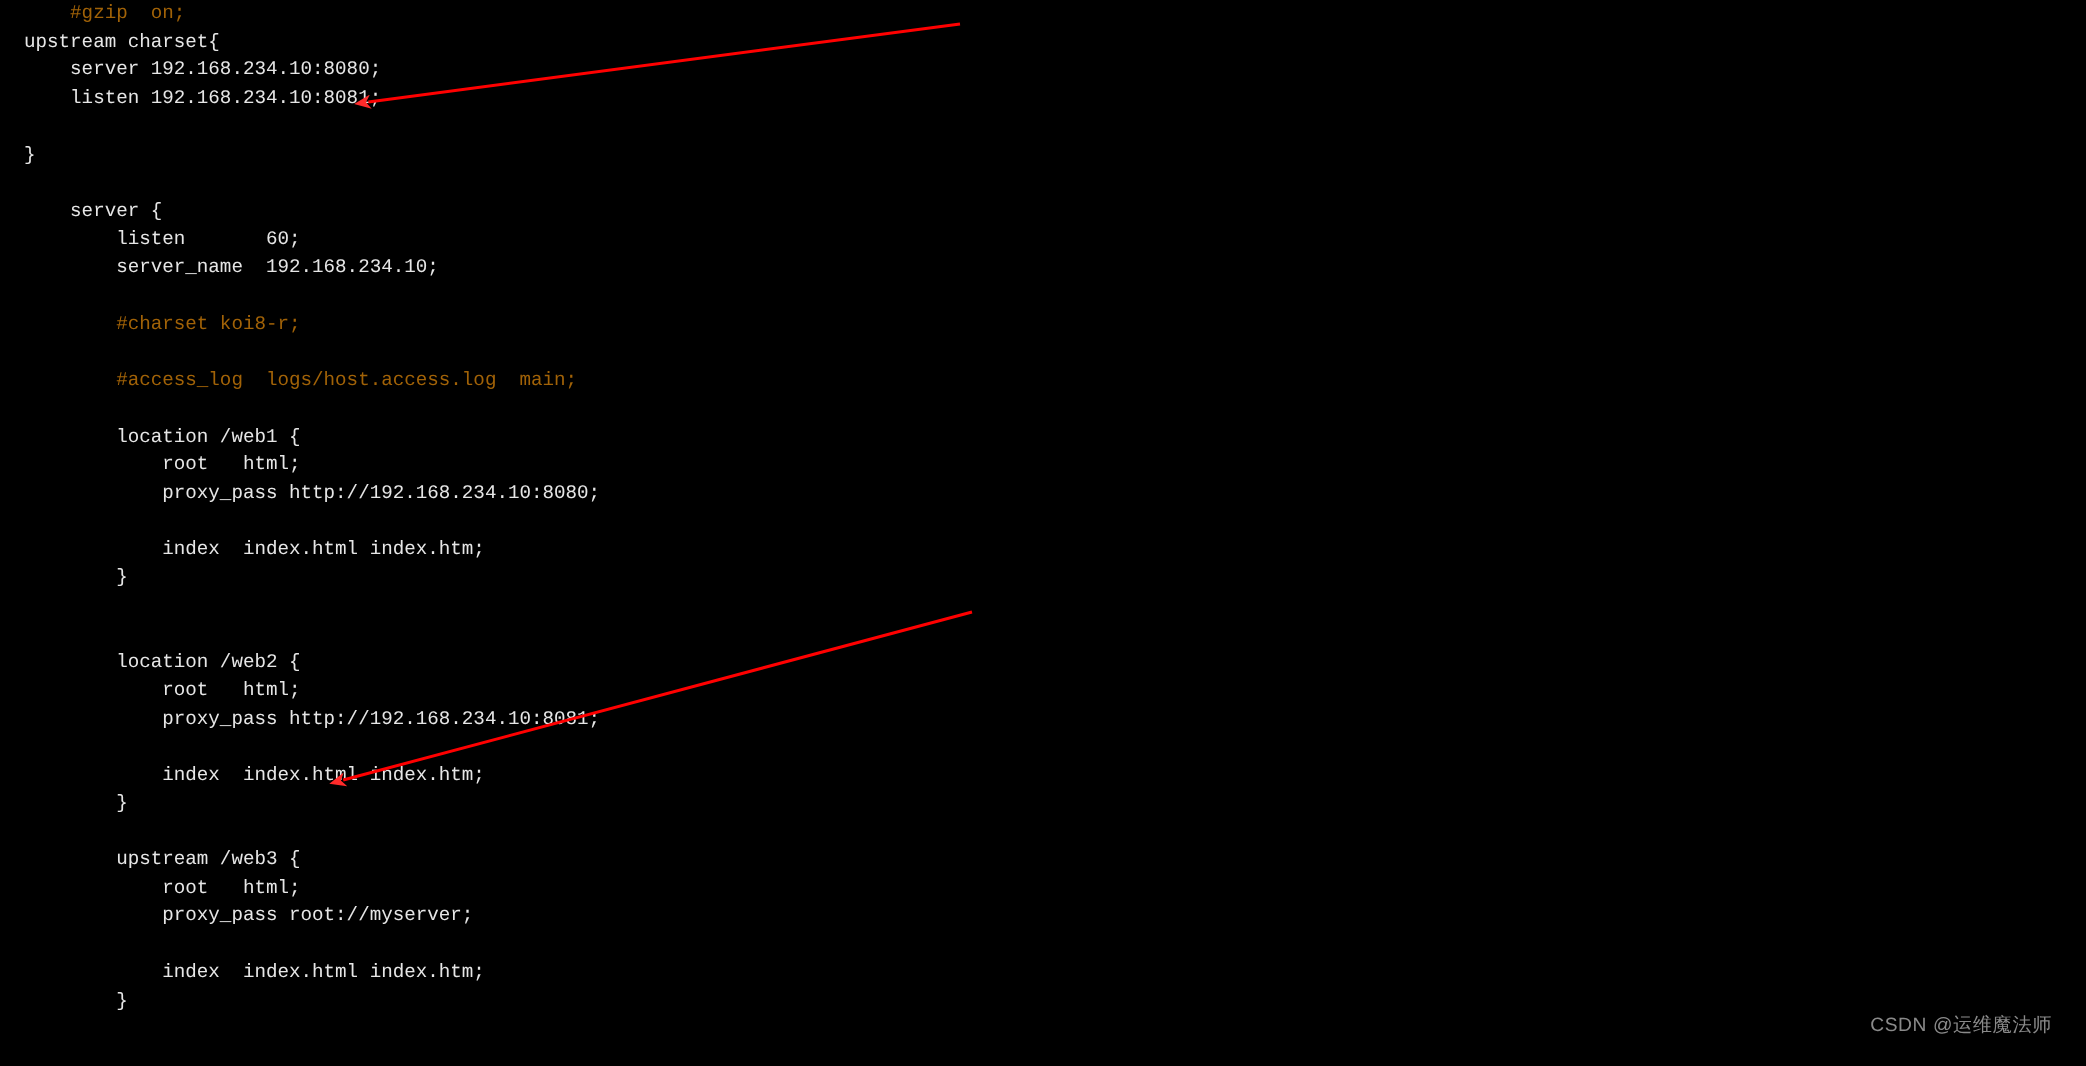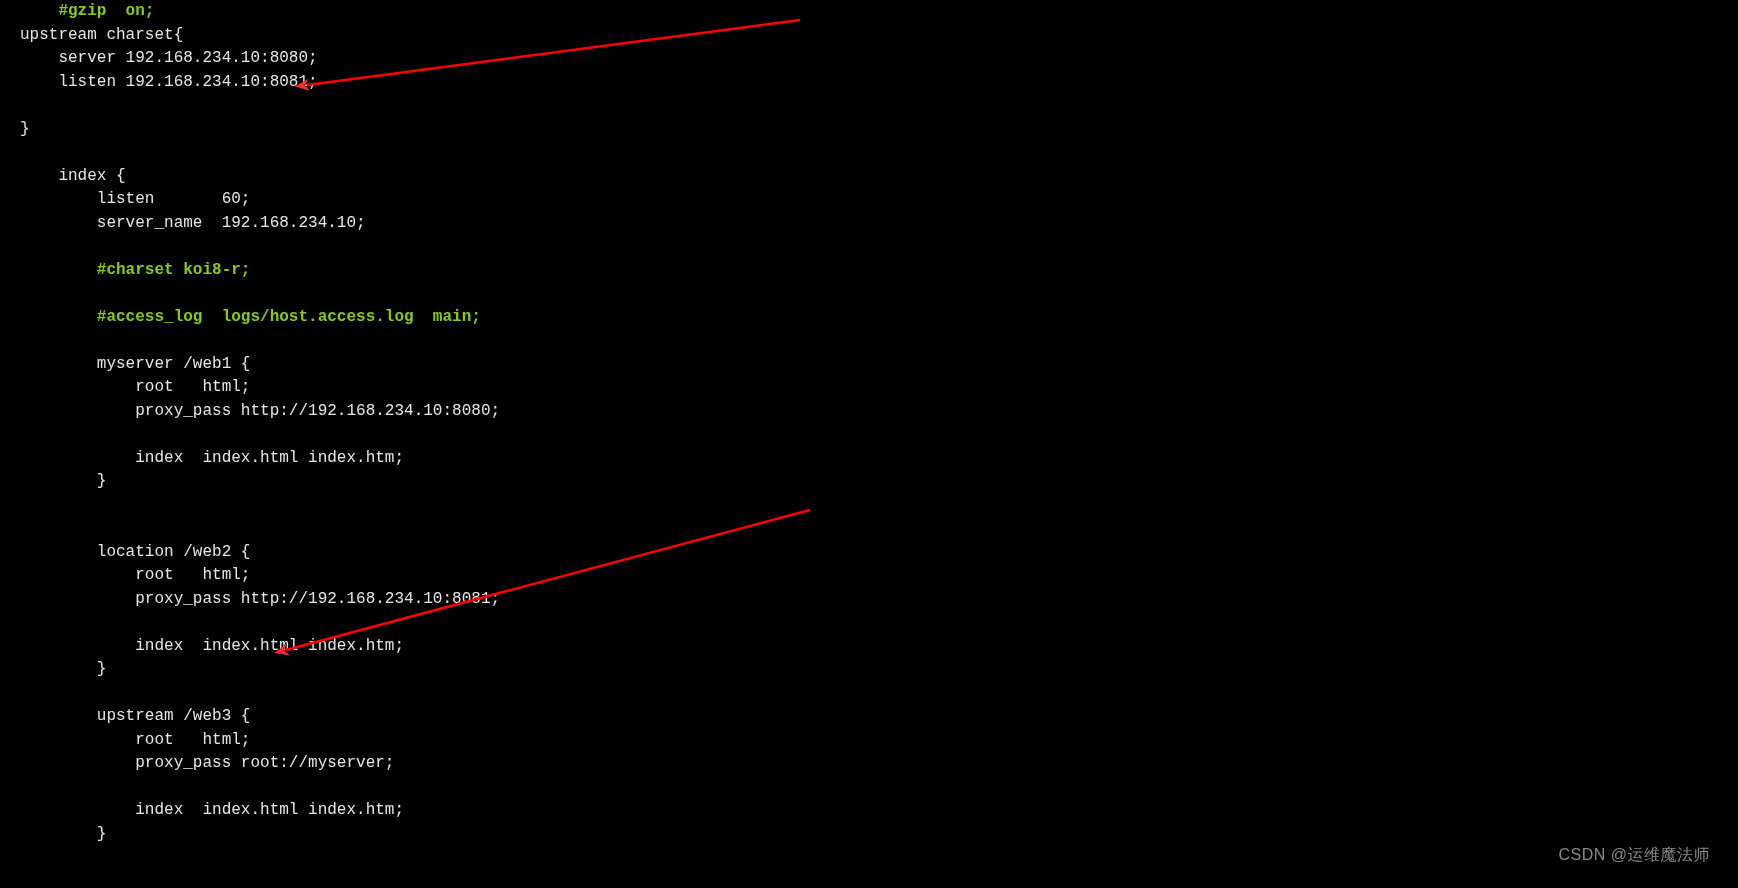--- a/index.html
+++ b/index.html
@@ -14,21 +14,21 @@
     line-height: 23.5px;
   }
   .code {
     position: absolute;
     top: 0;
     left: 20px;
     right: 0;
     white-space: pre;
     color: #e6e6e6;
   }
-  .comment { color: #84cc16; font-weight: bold; }
+  .comment { color: #a16207; }
   .annot-svg {
     position: absolute;
     top: 0; left: 0;
     width: 1738px;
     height: 888px;
     pointer-events: none;
   }
   .watermark {
     position: absolute;
     right: 28px;
@@ -42,29 +42,29 @@
 </head>
 <body>
 
 <div class="code"><span class="comment">    #gzip  on;</span>
 <span>upstream charset{</span>
 <span>    server 192.168.234.10:8080;</span>
 <span>    listen 192.168.234.10:8081;</span>
 <span></span>
 <span>}</span>
 <span></span>
-<span>    index {</span>
+<span>    server {</span>
 <span>        listen       60;</span>
 <span>        server_name  192.168.234.10;</span>
 <span></span>
 <span class="comment">        #charset koi8-r;</span>
 <span></span>
 <span class="comment">        #access_log  logs/host.access.log  main;</span>
 <span></span>
-<span>        myserver /web1 {</span>
+<span>        location /web1 {</span>
 <span>            root   html;</span>
 <span>            proxy_pass http://192.168.234.10:8080;</span>
 <span></span>
 <span>            index  index.html index.htm;</span>
 <span>        }</span>
 <span></span>
 <span></span>
 <span>        location /web2 {</span>
 <span>            root   html;</span>
 <span>            proxy_pass http://192.168.234.10:8081;</span>

